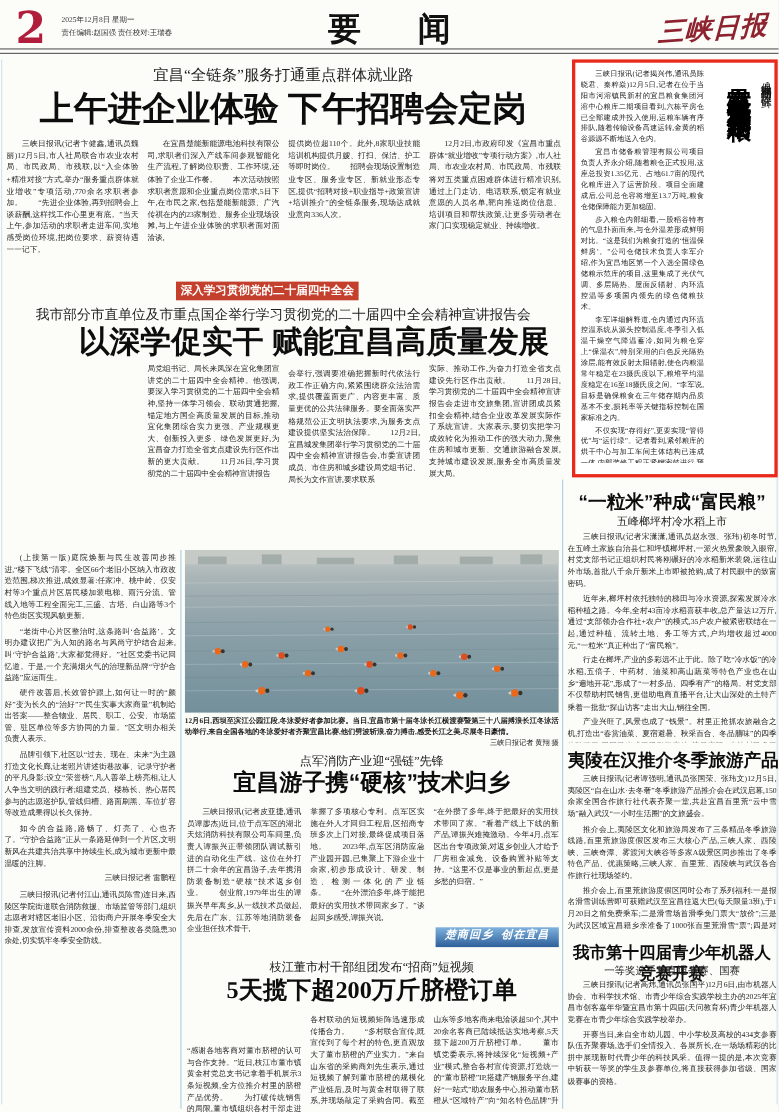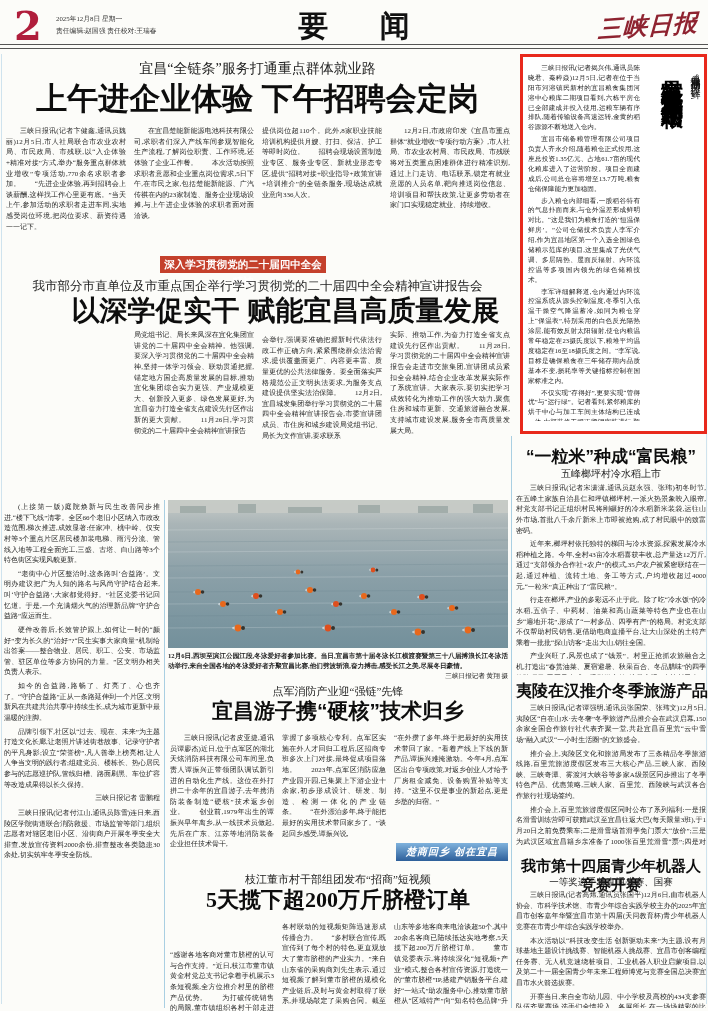--- a/index.html
+++ b/index.html
@@ -30,21 +30,21 @@
   .vert{writing-mode:vertical-rl;}
   #grainhl{position:absolute;right:17px;top:4px;height:364px;font-size:22px;font-weight:700;
            font-family:"Liberation Sans","DejaVu Sans",sans-serif;letter-spacing:2px;color:#000;}
   #grainkick{position:absolute;right:2px;top:10px;height:350px;font-size:10px;color:#111;letter-spacing:1px;}
   
   #banner{left:160px;top:256px;width:166px;height:17px;background:#c4402c;color:#fff;text-align:center;
           font-size:10.5px;font-weight:700;line-height:17px;font-family:"Liberation Sans",sans-serif;}
   
   #badge{left:396px;top:843px;width:112px;height:18px;background:linear-gradient(180deg,#7fb2dd,#2d5f9a);
          color:#fff;font-style:italic;font-weight:700;font-size:10px;text-align:center;line-height:18px;
-         font-family:Liberation Sans, sans-serif;letter-spacing:1px;}
+         font-family:Liberation Mono, monospace;letter-spacing:1px;}
   .cap{font-size:6.6px;line-height:1.55;text-align:justify;color:#1c1c1c;font-weight:bold;}
   .subhead{text-align:center;font-size:10px;color:#222;}
 </style>
 </head>
 <body>
 
 <div id="paper">
 
   <div class="abs pagenum">2</div>
   <div class="abs dateblk">
@@ -98,22 +98,22 @@
       <p class="noind">会举行,强调要准确把握新时代依法行政工作正确方向,紧紧围绕群众法治需求,提供覆盖面更广、内容更丰富、质量更优的公共法律服务。要全面落实严格规范公正文明执法要求,为服务支点建设提供坚实法治保障。　　12月2日,宜昌城发集团举行学习贯彻党的二十届四中全会精神宣讲报告会,市委宣讲团成员、市住房和城乡建设局党组书记、局长为文作宣讲,要求联系</p>
     </div>
   <div class="abs bodycol" style="left:390px;top:330px;width:120px;height:166px;">
       <p class="noind">实际、推动工作,为奋力打造全省支点建设先行区作出贡献。　　11月28日,学习贯彻党的二十届四中全会精神宣讲报告会走进市交旅集团,宣讲团成员紧扣全会精神,结合企业改革发展实际作了系统宣讲。大家表示,要切实把学习成效转化为推动工作的强大动力,聚焦住房和城市更新、交通旅游融合发展,支持城市建设发展,服务全市高质量发展大局。</p>
     </div>
 
   <div class="abs bodycol" style="left:4px;top:502px;width:156px;height:506px;">
     <p>(上接第一版)庭院焕新与民生改善同步推进,“楼下飞线”清零。全区66个老旧小区纳入市政改造范围,梯次推进,成效显著:任家冲、桃中岭、仅安村等3个重点片区居民楼加装电梯、雨污分流、管线入地等工程全面完工,三盛、古塔、白山路等3个特色街区实现风貌更新。</p>
     <p>“老街中心片区整治时,这条路叫‘合益路’。文明办建议把广为人知的路名与风尚守护结合起来,叫‘守护合益路’,大家都觉得好。”社区党委书记回忆道。于是,一个充满烟火气的治理新品牌“守护合益路”应运而生。</p>
     <p>硬件改善后,长效管护跟上,如何让一时的“颜好”变为长久的“治好”?“民生实事大家商量”机制给出答案——整合物业、居民、职工、公安、市场监管、驻区单位等多方协同的力量。”区文明办相关负责人表示。</p>
+    <p>品牌引领下,社区以“过去、现在、未来”为主题打造文化长廊,让老照片讲述街巷故事、记录守护者的平凡身影;设立“荣誉榜”,凡人善举上榜亮相,让人人争当文明的践行者;组建党员、楼栋长、热心居民参与的志愿巡护队,管线归槽、路面刷黑、车位扩容等改造成果得以长久保持。</p>
     <p>如今的合益路,路畅了、灯亮了、心也齐了。“守护合益路”正从一条路延伸到一个片区,文明新风在共建共治共享中持续生长,成为城市更新中最温暖的注脚。</p>
-    <p>品牌引领下,社区以“过去、现在、未来”为主题打造文化长廊,让老照片讲述街巷故事、记录守护者的平凡身影;设立“荣誉榜”,凡人善举上榜亮相,让人人争当文明的践行者;组建党员、楼栋长、热心居民参与的志愿巡护队,管线归槽、路面刷黑、车位扩容等改造成果得以长久保持。</p>
     <div class="byline">三峡日报记者 雷鹏程</div>
     <p style="margin-top:4px;">三峡日报讯(记者付江山,通讯员陈雪)连日来,西陵区学院街道联合消防救援、市场监管等部门,组织志愿者对辖区老旧小区、沿街商户开展冬季安全大排查,发放宣传资料2000余份,排查整改各类隐患30余处,切实筑牢冬季安全防线。</p>
   </div>
 
   <div class="abs" style="left:168px;top:500px;width:340px;height:148px;">
     <svg width="340" height="148" viewBox="0 0 340 148" preserveAspectRatio="none">
       <defs>
         <linearGradient id="water" x1="0" y1="0" x2="0" y2="1">
           <stop offset="0" stop-color="#c9cdca"></stop>
             <stop offset="0.16" stop-color="#aab5b7"></stop>
@@ -272,17 +272,16 @@
   <div class="abs bodycol" style="left:516px;top:703px;width:190px;height:142px;">
     <p>三峡日报讯(记者谭强明,通讯员张国荣、张玮文)12月5日,夷陵区“自在山水·去冬奢”冬季旅游产品推介会在武汉启幕,150余家全国合作旅行社代表齐聚一堂,共赴宜昌百里荒“云中雪场”融入武汉“一小时生活圈”的文旅盛会。</p>
     <p>推介会上,夷陵区文化和旅游局发布了三条精品冬季旅游线路,百里荒旅游度假区发布三大核心产品,三峡人家、西陵峡、三峡奇潭、雾渡河大峡谷等多家A级景区同步推出了冬季特色产品、优惠策略,三峡人家、百里荒、西陵峡与武汉各合作旅行社现场签约。</p>
     <p>推介会上,百里荒旅游度假区同时公布了系列福利:一是报名滑雪训练营即可获赠武汉至宜昌往返大巴(每天限量3班),于1月20日之前免费乘车;二是滑雪场首滑季免门票大“放价”;三是为武汉区域宜昌籍乡亲准备了1000张百里荒滑雪“票”;四是对合作旅行社组织达到一定人数的团队,给予一定的奖励补贴。</p>
   </div>
 
   <div class="abs hl" style="left:516px;width:190px;top:857px;font-size:15px;white-space:normal;">我市第十四届青少年机器人竞赛开赛</div>
   <div class="abs subhead" style="left:516px;width:190px;top:876px;font-size:9.5px;">一等奖选手将直通省赛、国赛</div>
   <div class="abs bodycol" style="left:516px;top:890px;width:190px;height:118px;">
     <p>三峡日报讯(记者高炜,通讯员张国平)12月6日,由市机器人协会、市科学技术馆、市青少年综合实践学校主办的2025年宜昌市创客嘉年华暨宜昌市第十四届(天问教育杯)青少年机器人竞赛在市青少年综合实践学校举办。</p>
-    <p>本次活动以“科技改变生活 创新驱动未来”为主题,设有月球基地主题设计挑战赛、智能机器人挑战赛、宜昌市创客编程任务赛、无人机竞速绕桩项目、工业机器人职业启蒙项目,以及第二十一届全国青少年未来工程师博览与竞赛全国总决赛宜昌市水火箭选拔赛。</p>
     <p>开赛当日,来自全市幼儿园、中小学校及高校的434支参赛队伍齐聚赛场,选手们全情投入、各展所长,在一场场精彩的比拼中展现新时代青少年的科技风采。值得一提的是,本次竞赛中斩获一等奖的学生及参赛单位,将直接获得参加省级、国家级赛事的资格。</p>
   </div>
 
 </div>
 
 </body></html>

